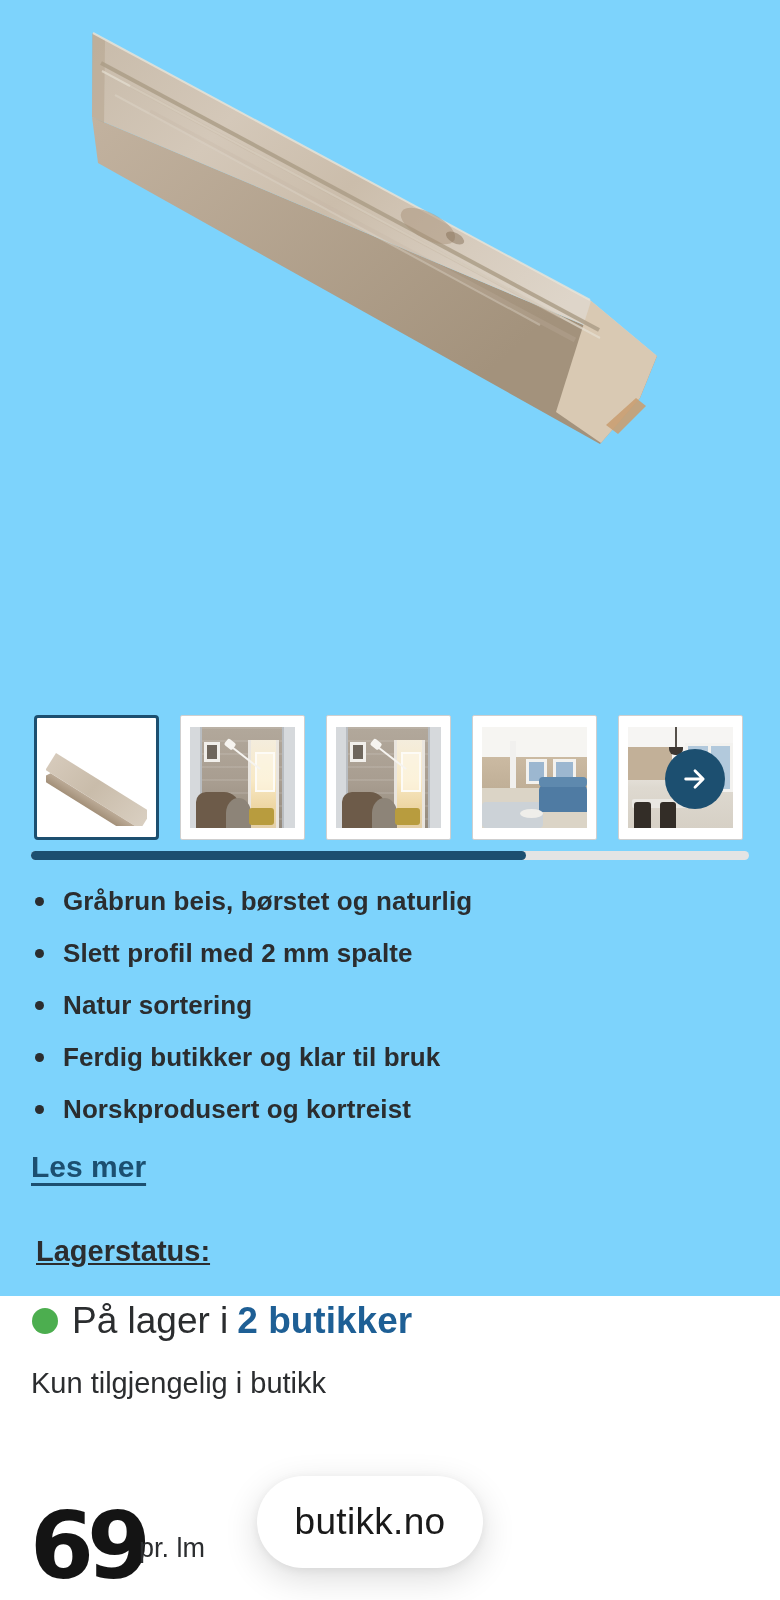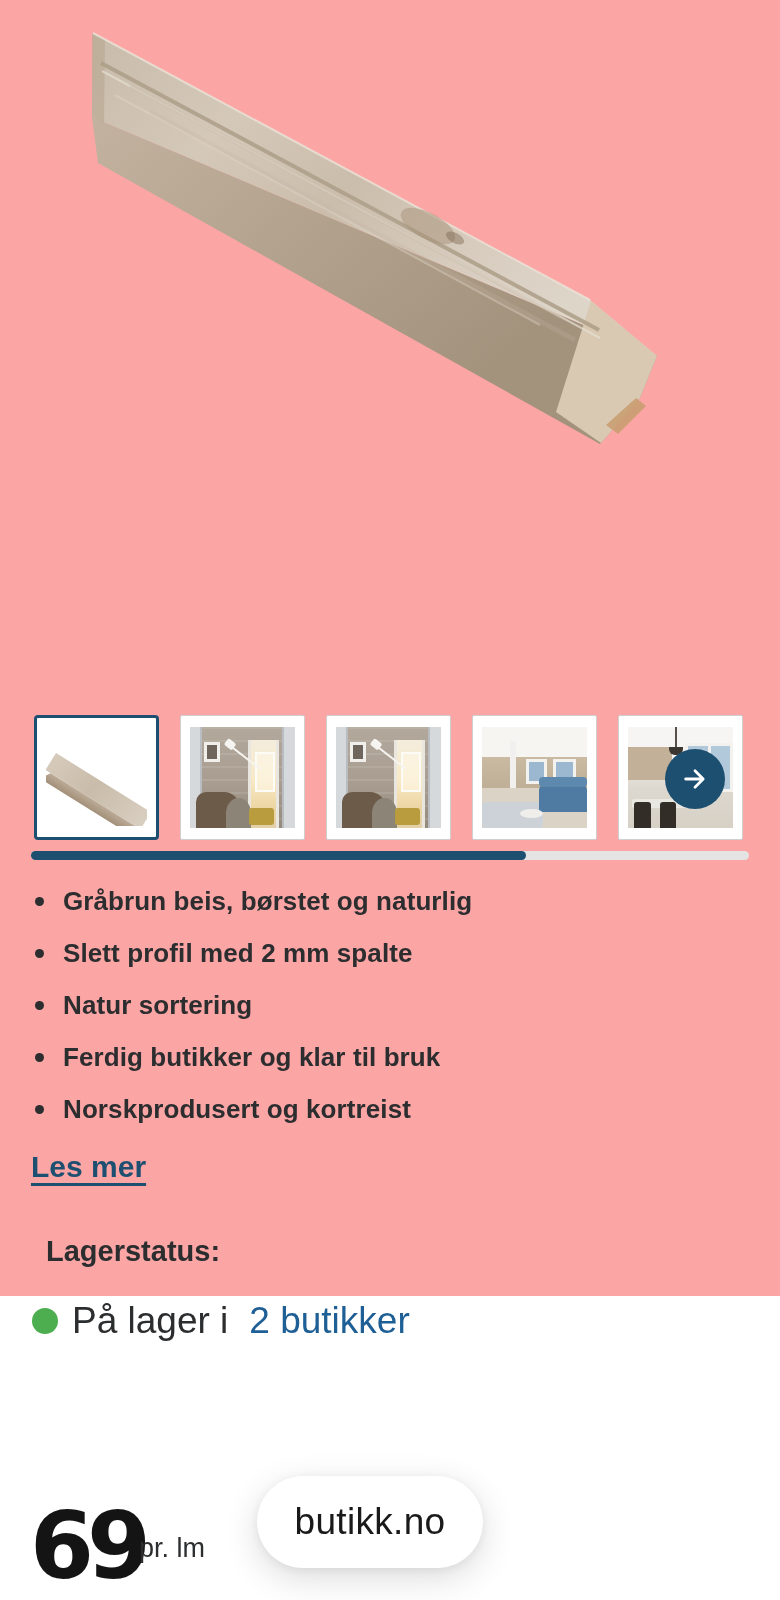--- a/index.html
+++ b/index.html
@@ -1,19 +1,19 @@
 <!DOCTYPE html>
 <html><head>
 <meta charset="utf-8">
 <style>
   * { margin:0; padding:0; box-sizing:border-box; }
   html,body { width:780px; height:1600px; background:#ffffff; overflow:hidden; }
   body { font-family:"Liberation Sans", sans-serif; color:#2b2d2f; position:relative; }
 
-  .stage { position:absolute; inset:0; width:780px; height:1296px; background:#fca5a5; }
+  .stage { position:absolute; inset:0; width:780px; height:1296px; background:#7dd3fc; }
 
   
   .hero { position:absolute; left:0; top:0; width:780px; height:500px; }
 
   
   .thumb { position:absolute; top:715px; width:125px; height:125px; background:#fff;
            border:1px solid #cfcfcf; border-radius:2px; overflow:hidden; cursor:pointer; padding:0; }
   .thumb.selected { border:3px solid #1c4f70; border-radius:4px; }
   .t1 { left:34px; } .t2 { left:180px; } .t3 { left:326px; } .t4 { left:472px; } .t5 { left:618px; }
 
@@ -99,24 +99,24 @@
       padding-left:32px; font-size:26px; font-weight:700; color:#2b2d2f; letter-spacing:.1px; }
   .features li::before { content:""; position:absolute; left:4px; top:22px; width:9px; height:9px;
       border-radius:50%; background:#2b2d2f; }
 
   
   .read-more { position:absolute; left:31px; top:1150px; font-size:30px; font-weight:700;
       color:#1c4f70; text-decoration:underline; text-decoration-thickness:2.5px; text-underline-offset:6px;
       cursor:pointer; }
 
   
-  .stock-heading { position:absolute; left:46px; top:1235px; font-size:29px; font-weight:700; color:#2b2d2f; }
+  .stock-heading { position:absolute; left:36px; top:1235px; font-size:29px; font-weight:700; color:#2b2d2f;text-decoration:underline; }
   .stock-row { position:absolute; left:32px; top:1300px; display:flex; align-items:center; font-size:37px; color:#2b2d2f;text-align:center; }
   .stock-dot { width:26px; height:26px; border-radius:50%; background:#4cae4f; margin-right:14px; flex:none; }
-  .stores-link { color:#1e5f95; font-weight:400; margin-left:21px; cursor:pointer; }
+  .stores-link { color:#1e5f95; font-weight:700; margin-left:9px; cursor:pointer; }
   .stock-note { position:absolute; left:31px; top:1367px; font-size:29px; color:#2b2d2f; }
 
   
   .price-amount { position:absolute; left:30px; top:1467px; font-family:"DejaVu Sans", sans-serif;
       font-size:92px; font-weight:700; letter-spacing:-7px; color:#141414; line-height:1;margin-top:34px; }
   .price-unit { position:absolute; left:139px; top:1525px; font-size:27px; color:#2b2d2f;margin-top:8px; }
   .site-badge { position:absolute; left:257px; top:1476px; width:226px; height:92px; background:#ffffff;
       border-radius:46px; display:flex; align-items:center; justify-content:center;
       box-shadow:0 10px 35px rgba(0,0,0,.14), 0 2px 10px rgba(0,0,0,.06);
       font-size:37px; font-weight:500; color:#1a1a1a; letter-spacing:.3px; }
@@ -243,18 +243,19 @@
   </ul>
 
   <a class="read-more">Les mer</a>
 
   <div class="stock-heading">Lagerstatus:</div>
   <div class="stock-row">
     <span class="stock-dot"></span>
     <span>På lager i</span>
     <a class="stores-link">2 butikker</a>
   </div>
+  <div class="stock-note">Kun tilgjengelig i butikk</div>
 
   <div class="price-amount">69</div>
   <div class="price-unit">pr. lm</div>
   <div class="site-badge">butikk.no</div>
 
 </div>
 
 </body></html>

